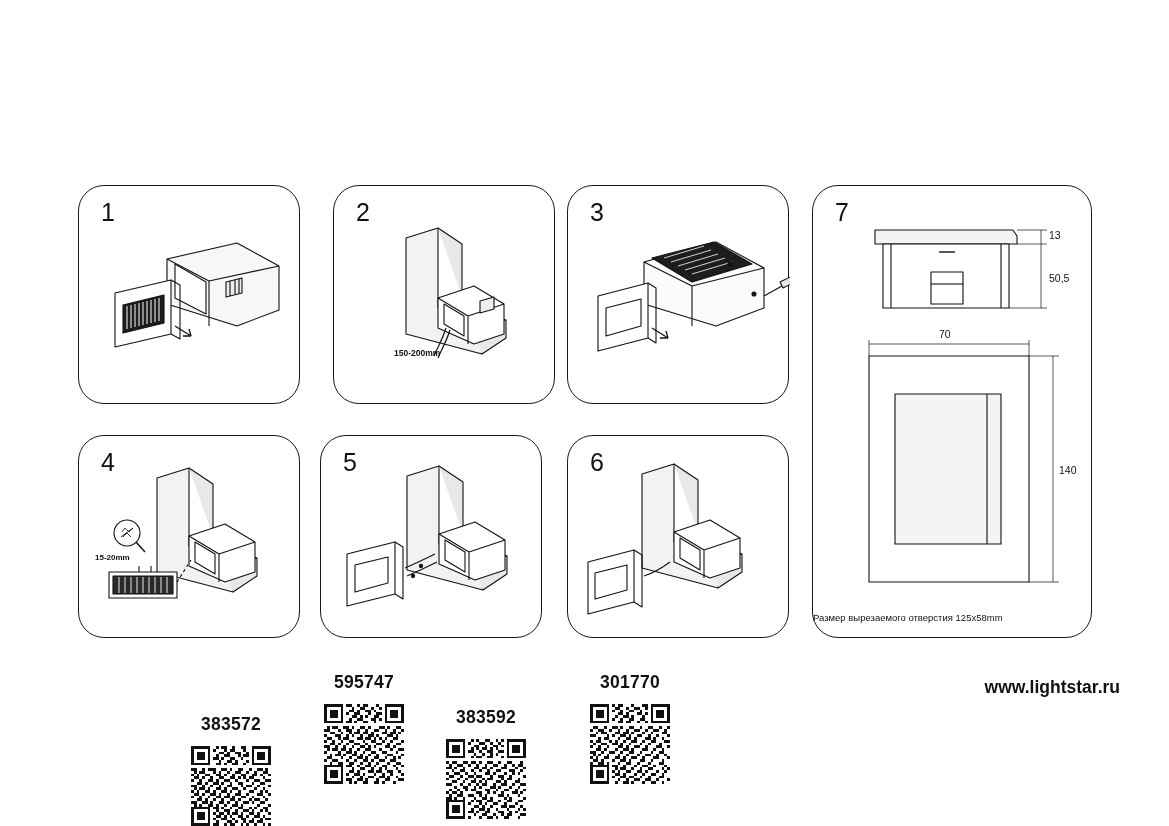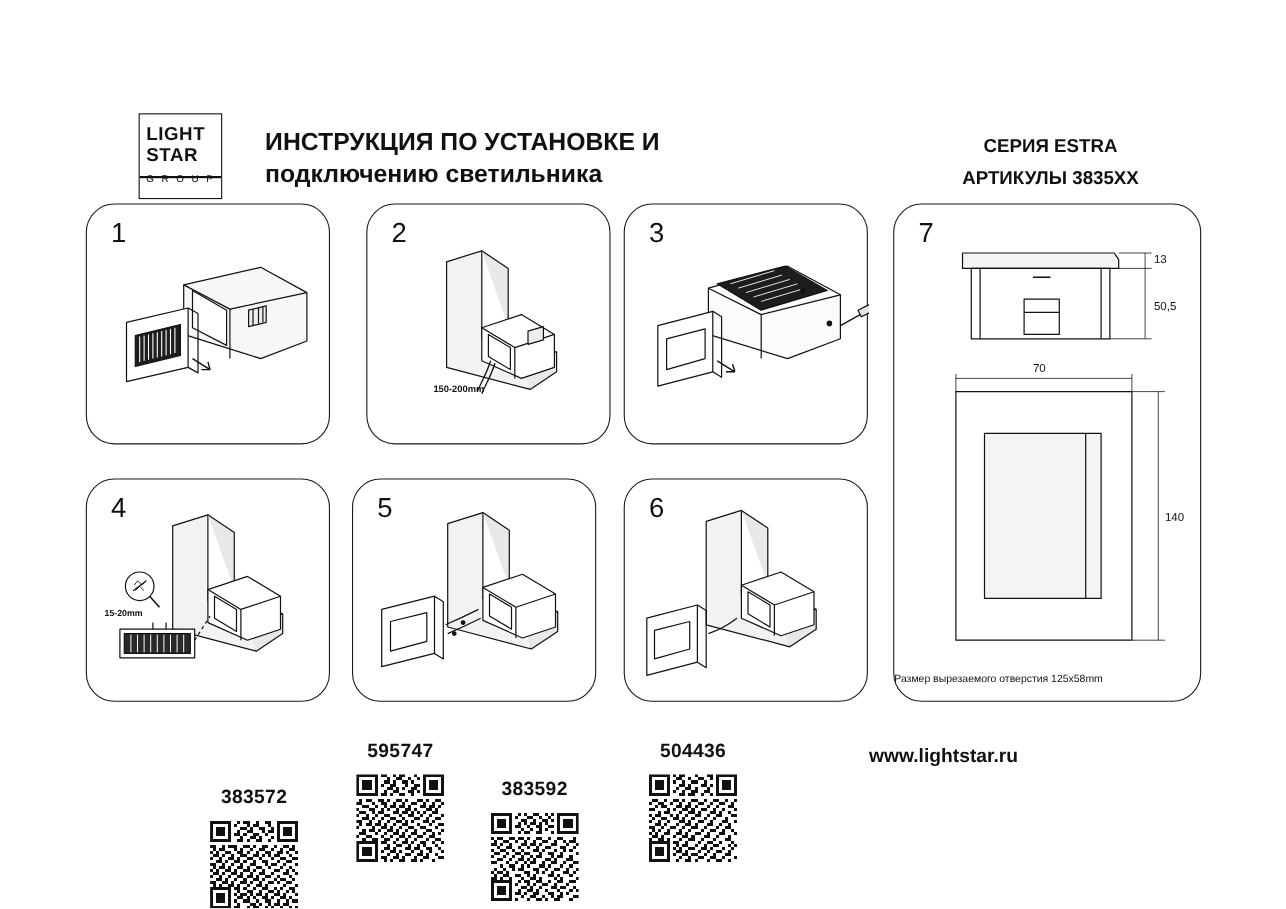--- a/index.html
+++ b/index.html
@@ -140,50 +140,31 @@
   .qr {
     margin: 11px auto 0;
     width: 80px;
     height: 80px;
   }
   .site {
     position: absolute;
     left: 790px;
     top: 677px;
     width: 330px;
-    text-align: left;
+    text-align: right;
     font-size: 17.5px;
     font-weight: bold;
     color: #111;
   }
 </style>
 </head>
 <body>
 
 <div class="page">
 
-  <div class="header">
-
-    <div class="logo">
-      <div class="lg-line l1">LIGHT</div>
-      <div class="lg-line">STAR</div>
-      <div class="lg-rule"></div>
-      <div class="lg-sub">G R O U P</div>
-    </div>
-
-    <div class="title">
-      <div>ИНСТРУКЦИЯ ПО УСТАНОВКЕ И</div>
-      <div>подключению светильника</div>
-    </div>
-
-    <div class="series">
-      <div>СЕРИЯ ESTRA</div>
-      <div>АРТИКУЛЫ 3835XX</div>
-    </div>
-  </div>
 
   <div class="panel p1">
     <div class="num">1</div>
     <svg width="222" height="219" viewBox="0 0 222 219">
       <g fill="none" stroke="#111" stroke-width="1.1" stroke-linejoin="round">
 
         <path d="M88 73 L158 57 L200 80 L200 124 L158 140 L88 118 Z" fill="#f7f7f7"></path>
         <path d="M88 73 L130 95 L200 80"></path>
         <path d="M130 95 L130 140"></path>
         <path d="M96 78 L96 112 L127 128 L127 96 Z" fill="#fff"></path>
@@ -1028,21 +1009,21 @@
             <path d="M12 28h1v1h-1z"></path>
             <path d="M15 28h2v1h-2z"></path>
             <path d="M18 28h1v1h-1z"></path>
           <path d="M21 28h2v1h-2z"></path>
             <path d="M26 28h1v1h-1z"></path>
         </g>
       </svg>
     </div>
 
     <div class="code-item" style="left:399px;top:0;">
-      <div class="cnum">504436</div>
+      <div class="cnum">301770</div>
       <svg class="qr" viewBox="0 0 29 29" shape-rendering="crispEdges">
         <rect width="29" height="29" fill="#fff"></rect>
         <g fill="#111">
           <path d="M0 0h7v7h-7z"></path>
             <path d="M22 0h7v7h-7z"></path>
             <path d="M0 22h7v7h-7z"></path>
         </g>
         <g fill="#fff">
           <path d="M1 1h5v5h-5z"></path>
             <path d="M23 1h5v5h-5z"></path>

